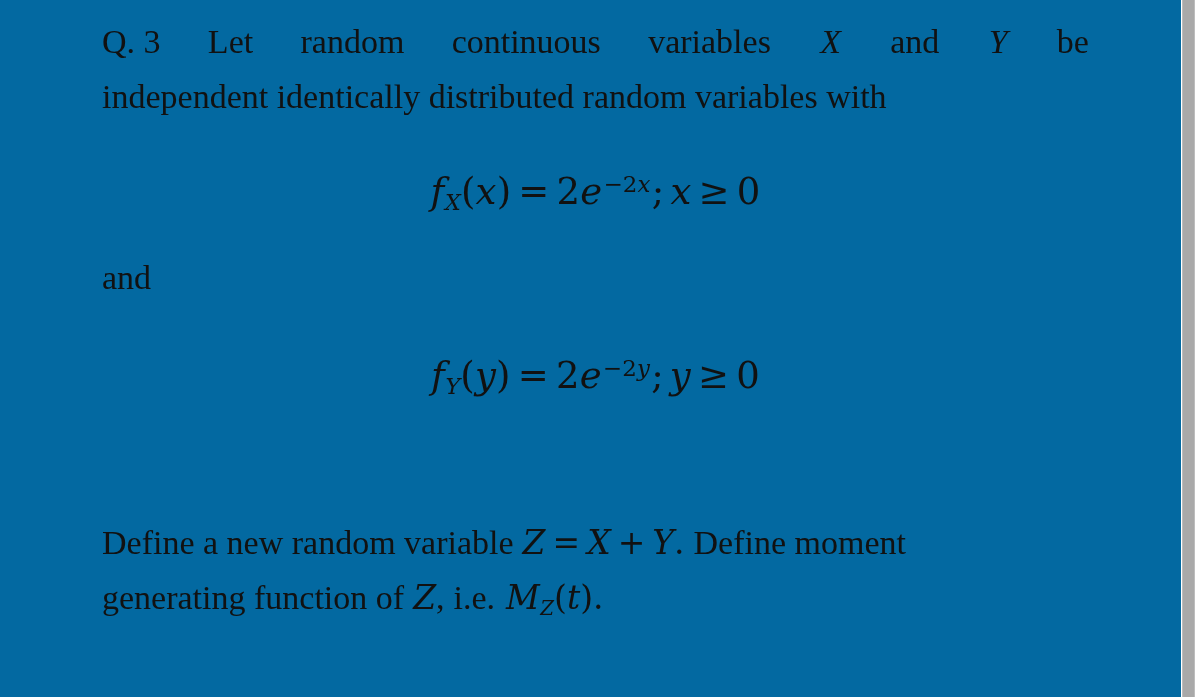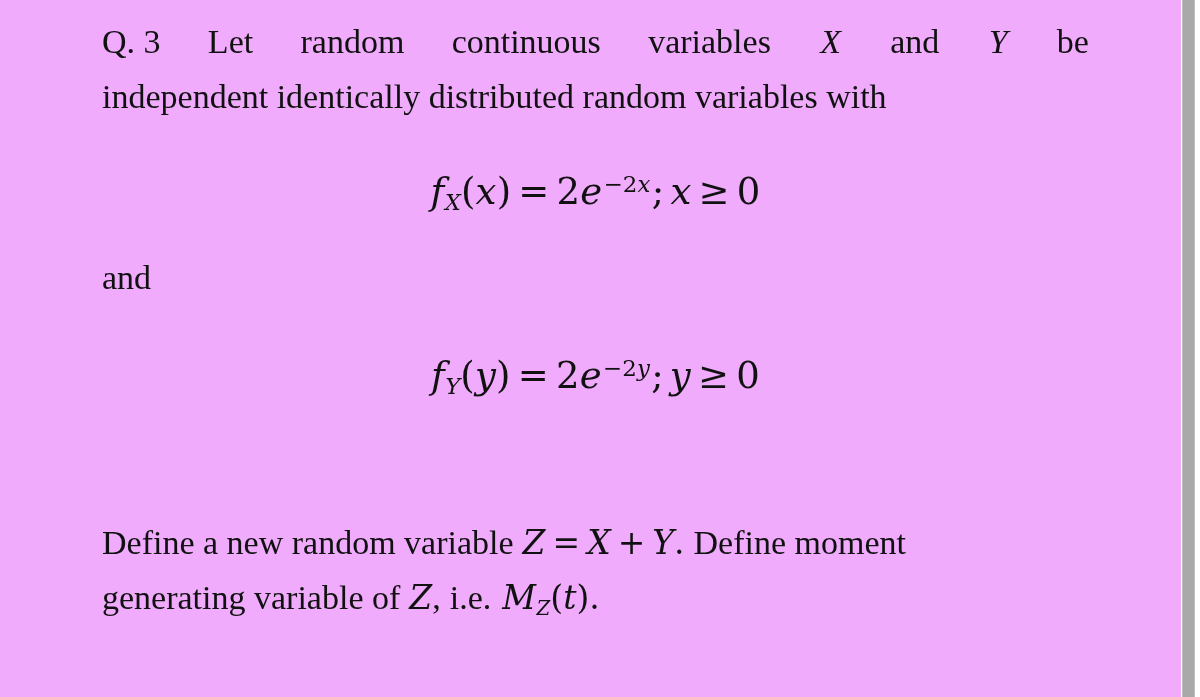--- a/index.html
+++ b/index.html
@@ -14,21 +14,21 @@
     font-family: "Liberation Serif", "DejaVu Serif", serif;
     color: #0a0a0a;
     position: relative;
   }
 
   .page {
     position: absolute;
     left: 0; top: 0;
     width: 1181px;
     height: 697px;
-    background: #f0abfc;
+    background: #0369a1;
     box-sizing: border-box;
   }
 
   .content {
     position: absolute;
     left: 102px;
     top: 14px;
     width: 987px;
   }
 
@@ -176,21 +176,21 @@
     <div class="gap-eq2"></div>
 
     <div class="eq-block">
       <span class="eq"><span class="it">f</span><span class="sub">Y</span><span class="paren">(</span><span class="it">y</span><span class="paren">)</span><span class="op">=</span><span class="up">2</span><span class="it">e</span><span class="sup"><span>−</span><span>2</span><span class="it">y</span></span><span class="semi">;</span><span class="it">y</span><span class="op">≥</span><span class="up">0</span></span>
     </div>
 
     <div class="gap-tail"></div>
 
     <div class="para">
       <span class="ln"><span>Define a new random variable</span><span class="inline-eq"><span class="it" style="padding-left:9px">Z</span><span class="op">=</span><span class="it">X</span><span class="op">+</span><span class="it">Y</span><span class="up">.</span></span><span style="padding-left:9px">Define moment</span></span>
-      <span class="ln"><span>generating variable of</span><span class="it inline-eq" style="padding-left:9px">Z</span><span>,</span><span style="padding-left:9px">i.e.</span><span class="inline-eq" style="padding-left:11px"><span class="it">M</span><span class="sub">Z</span><span class="paren">(</span><span class="it">t</span><span class="paren">)</span><span class="up">.</span></span></span>
+      <span class="ln"><span>generating function of</span><span class="it inline-eq" style="padding-left:9px">Z</span><span>,</span><span style="padding-left:9px">i.e.</span><span class="inline-eq" style="padding-left:11px"><span class="it">M</span><span class="sub">Z</span><span class="paren">(</span><span class="it">t</span><span class="paren">)</span><span class="up">.</span></span></span>
     </div>
 
   </div>
 </div>
 
 <div class="scroll-track">
   <div class="scroll-thumb"></div>
 </div>
 
 </body></html>

